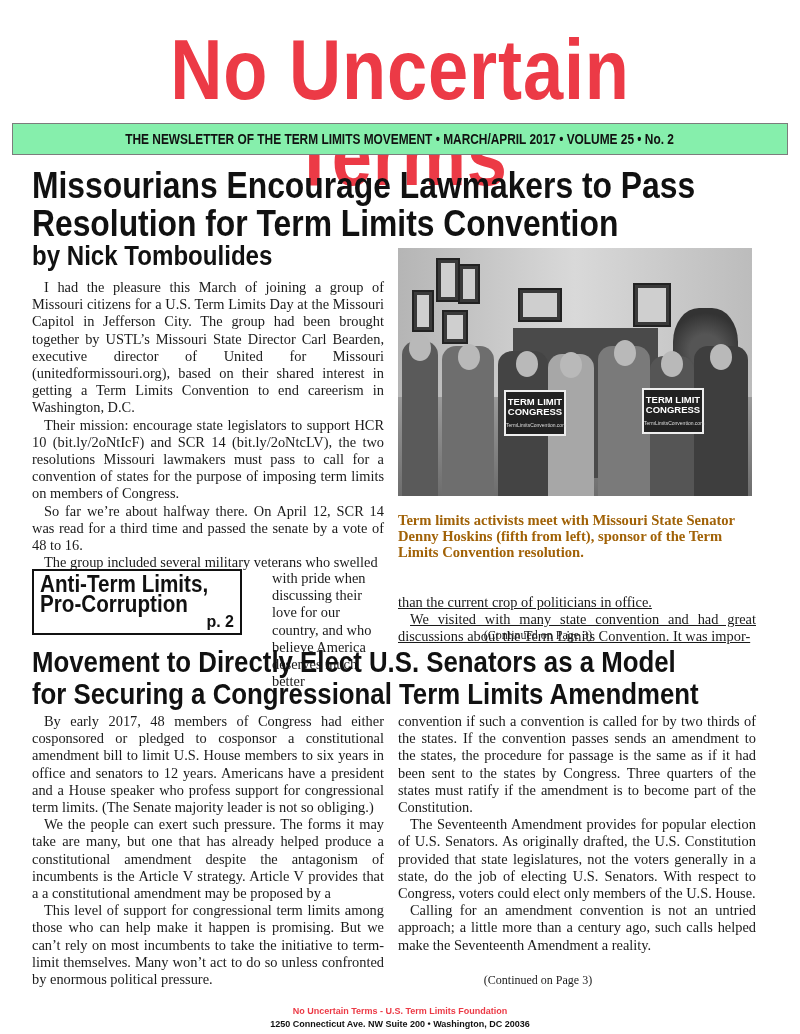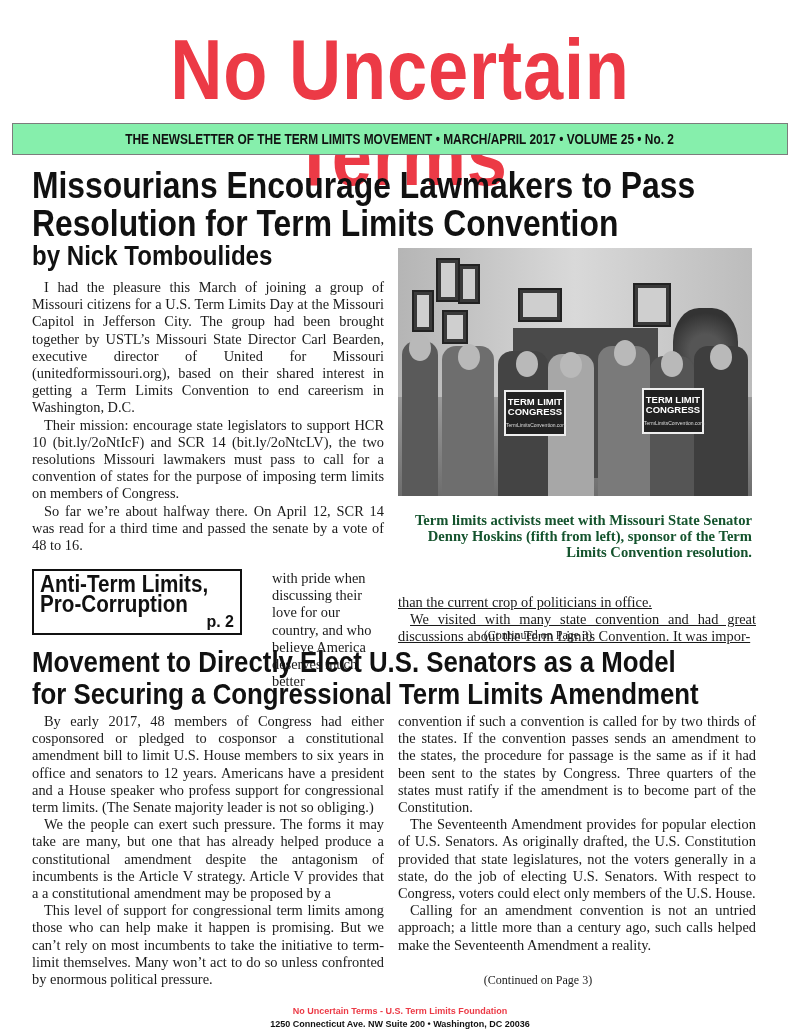--- a/index.html
+++ b/index.html
@@ -57,22 +57,22 @@
   .photo .plant { position:absolute; left:275px; top:60px; width:65px; height:85px; background:radial-gradient(circle,#555 30%,#333 70%); border-radius:40%; }
   .photo .person { position:absolute; bottom:0; border-radius:14px 14px 0 0; }
   .photo .head { position:absolute; width:22px; height:26px; border-radius:50%; background:#b9b9b9; }
   .photo .sign {
     position:absolute; width:62px; height:46px; background:#222; border:2px solid #eee;
     color:#fff; font-family:"Liberation Sans", sans-serif; font-weight:bold; font-size:9.5px; line-height:10px;
     text-align:center; padding-top:5px; box-sizing:border-box;
   }
   .photo .sign small { display:block; font-size:5px; margin-top:3px; font-weight:normal; color:#ddd; }
   .caption {
-    position:absolute; left:398px; top:512px; width:354px; text-align:right;
-    font-family:"Liberation Serif", serif; font-weight:bold; font-size:14.6px; line-height:16px; color:#14532d;
+    position:absolute; left:398px; top:512px; width:354px; text-align:left;
+    font-family:"Liberation Serif", serif; font-weight:bold; font-size:14.6px; line-height:16px; color:#a16207;
   }
   .promo {
     position:absolute; left:32px; top:569px; width:206px; height:62px; border:2px solid #111;
     font-family:"Liberation Sans", sans-serif; font-weight:bold; color:#111;
   }
   .promo .l1, .promo .l2 { position:absolute; left:6px; font-size:24px; line-height:22px; transform:scaleX(0.86); transform-origin:left top; white-space:nowrap; }
   .promo .l1 { top:2px; }
   .promo .l2 { top:22px; }
   .promo .pg { position:absolute; right:6px; bottom:2px; font-size:16px; line-height:18px; }
   .footer {
@@ -90,20 +90,21 @@
 </div>
 
 <div class="headline h1a">Missourians Encourage Lawmakers to Pass</div>
 <div class="headline h1b">Resolution for Term Limits Convention</div>
 <div class="headline byline">by Nick Tomboulides</div>
 
 <div class="col colA">
   <p>I had the pleasure this March of joining a group of Missouri citizens for a U.S. Term Limits Day at the Missouri Capitol in Jefferson City. The group had been brought together by USTL’s Missouri State Director Carl Bearden, executive director of United for Missouri (unitedformissouri.org), based on their shared interest in getting a Term Limits Convention to end careerism in Washington, D.C.</p>
   <p>Their mission: encourage state legislators to support HCR 10 (bit.ly/2oNtIcF) and SCR 14 (bit.ly/2oNtcLV), the two resolutions Missouri lawmakers must pass to call for a convention of states for the purpose of imposing term limits on members of Congress.</p>
   <p>So far we’re about halfway there. On April 12, SCR 14 was read for a third time and passed the senate by a vote of 48 to 16.</p>
+  <p style="white-space:nowrap;">The group included several military veterans who swelled</p>
 </div>
 
 <div class="promo">
   <div class="l1">Anti-Term Limits,</div>
   <div class="l2">Pro-Corruption</div>
   <div class="pg">p. 2</div>
 </div>
 
 <div class="col colA2">
   <p class="noindent" style="text-align:left;">with pride when discussing their love for our country, and who believe America deserves much better</p>

